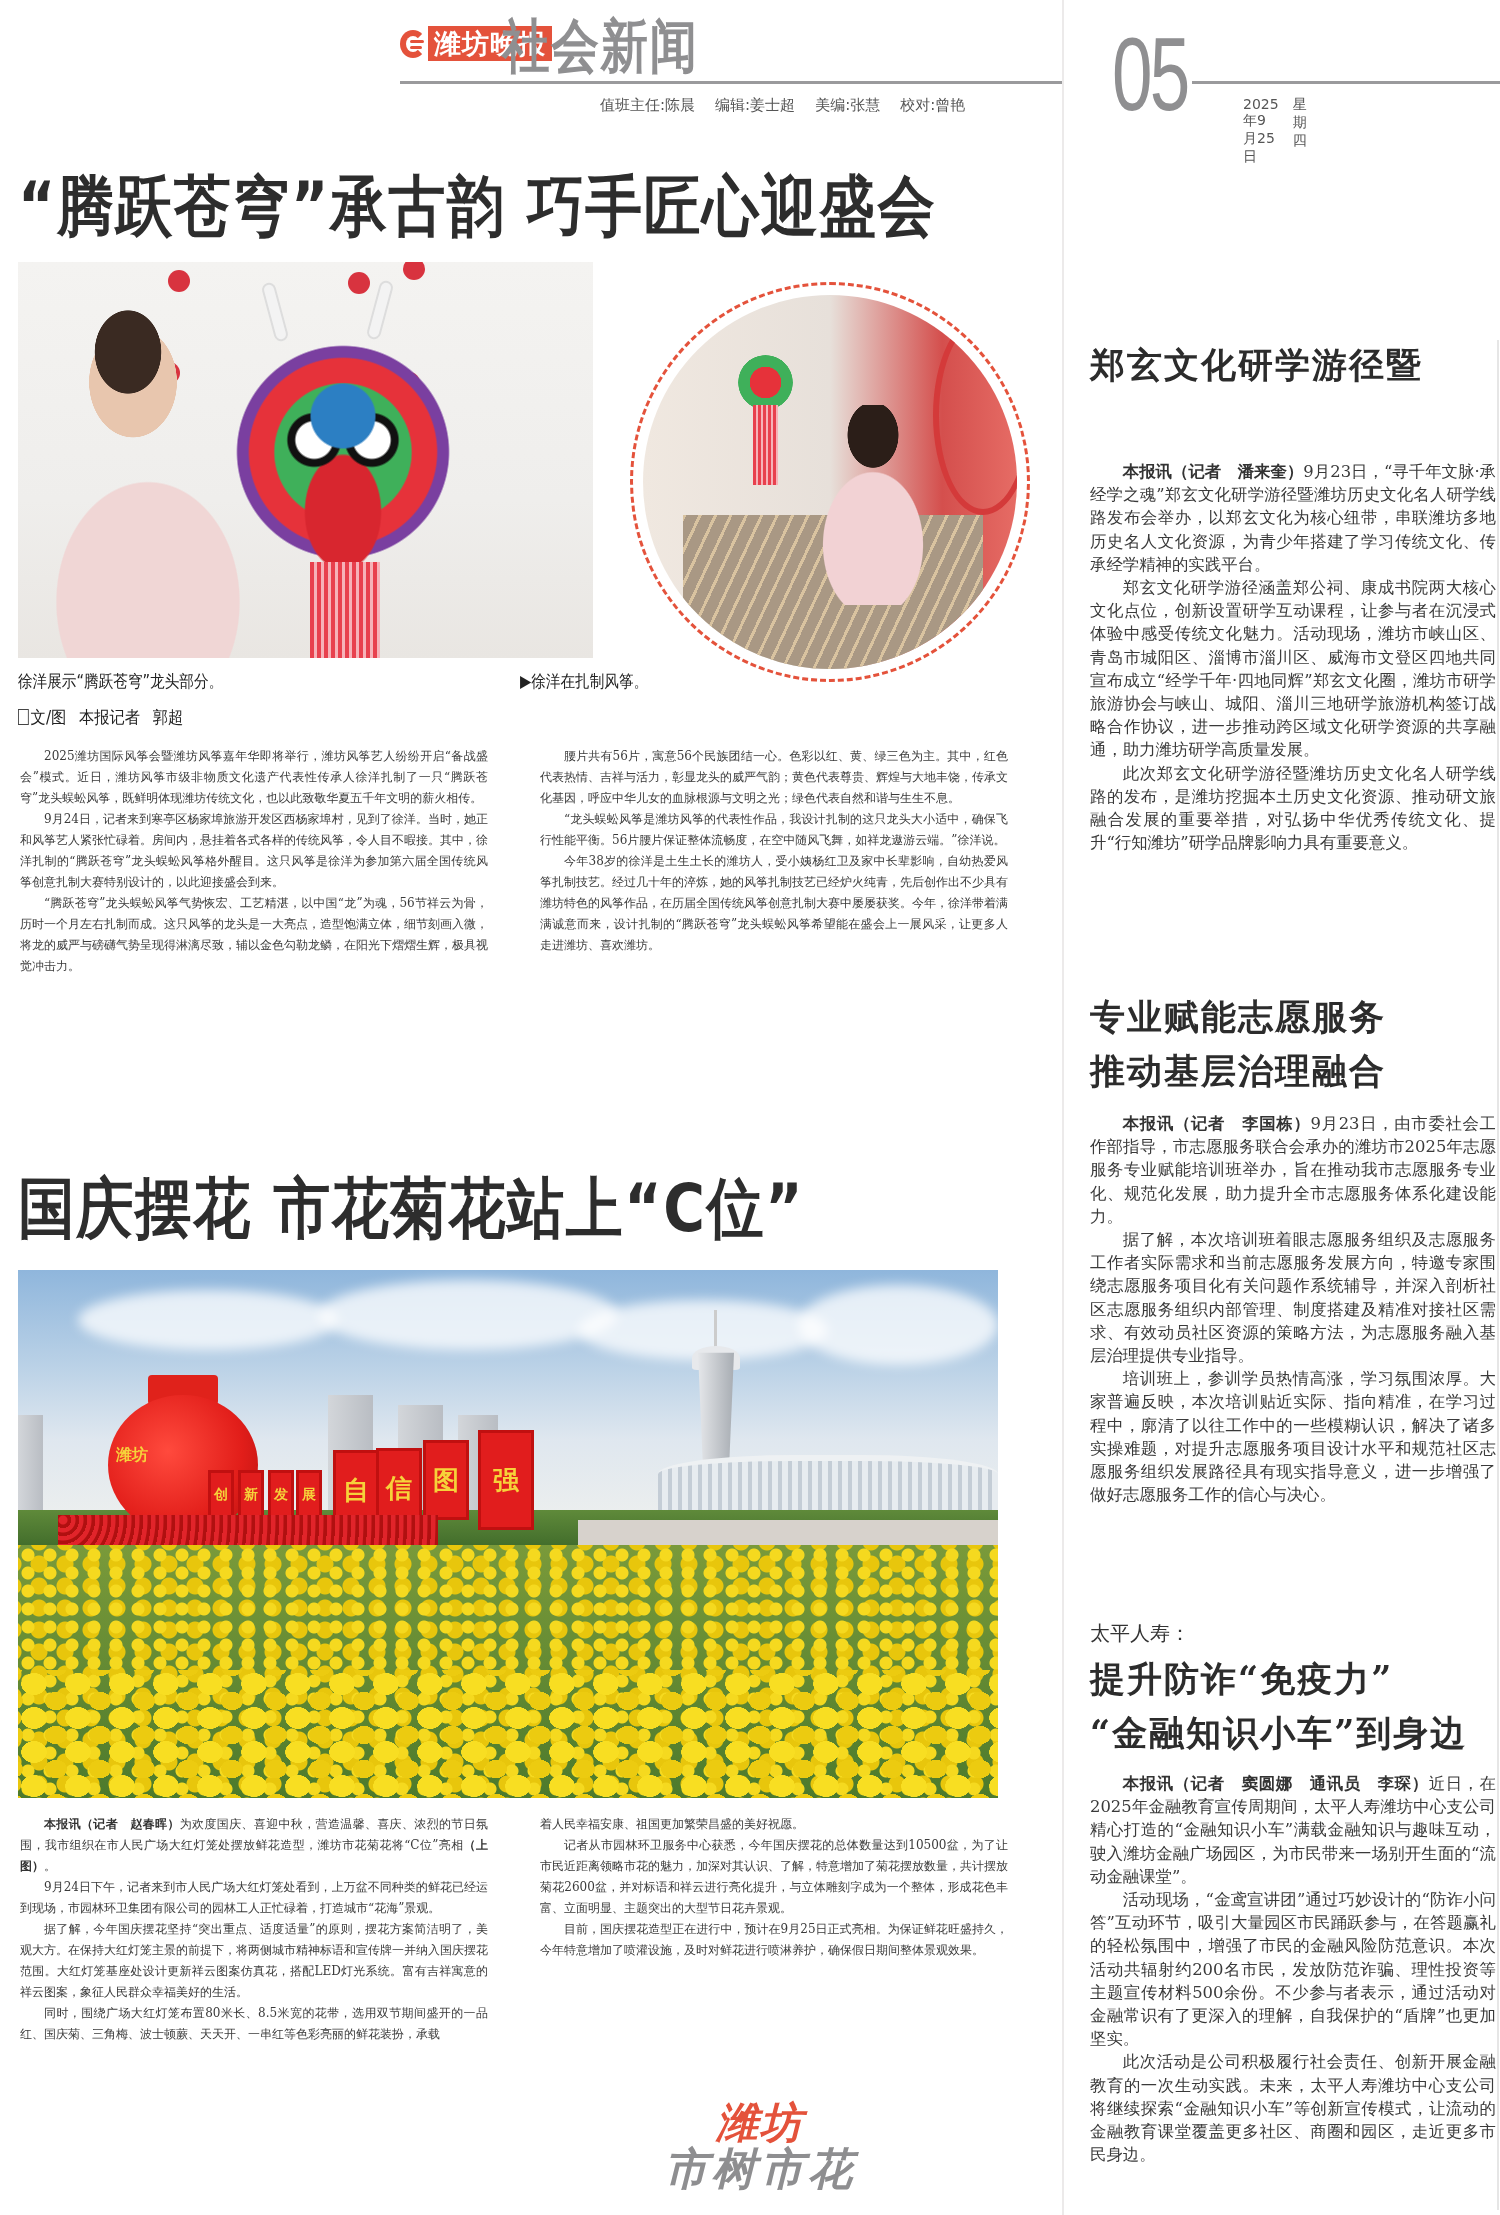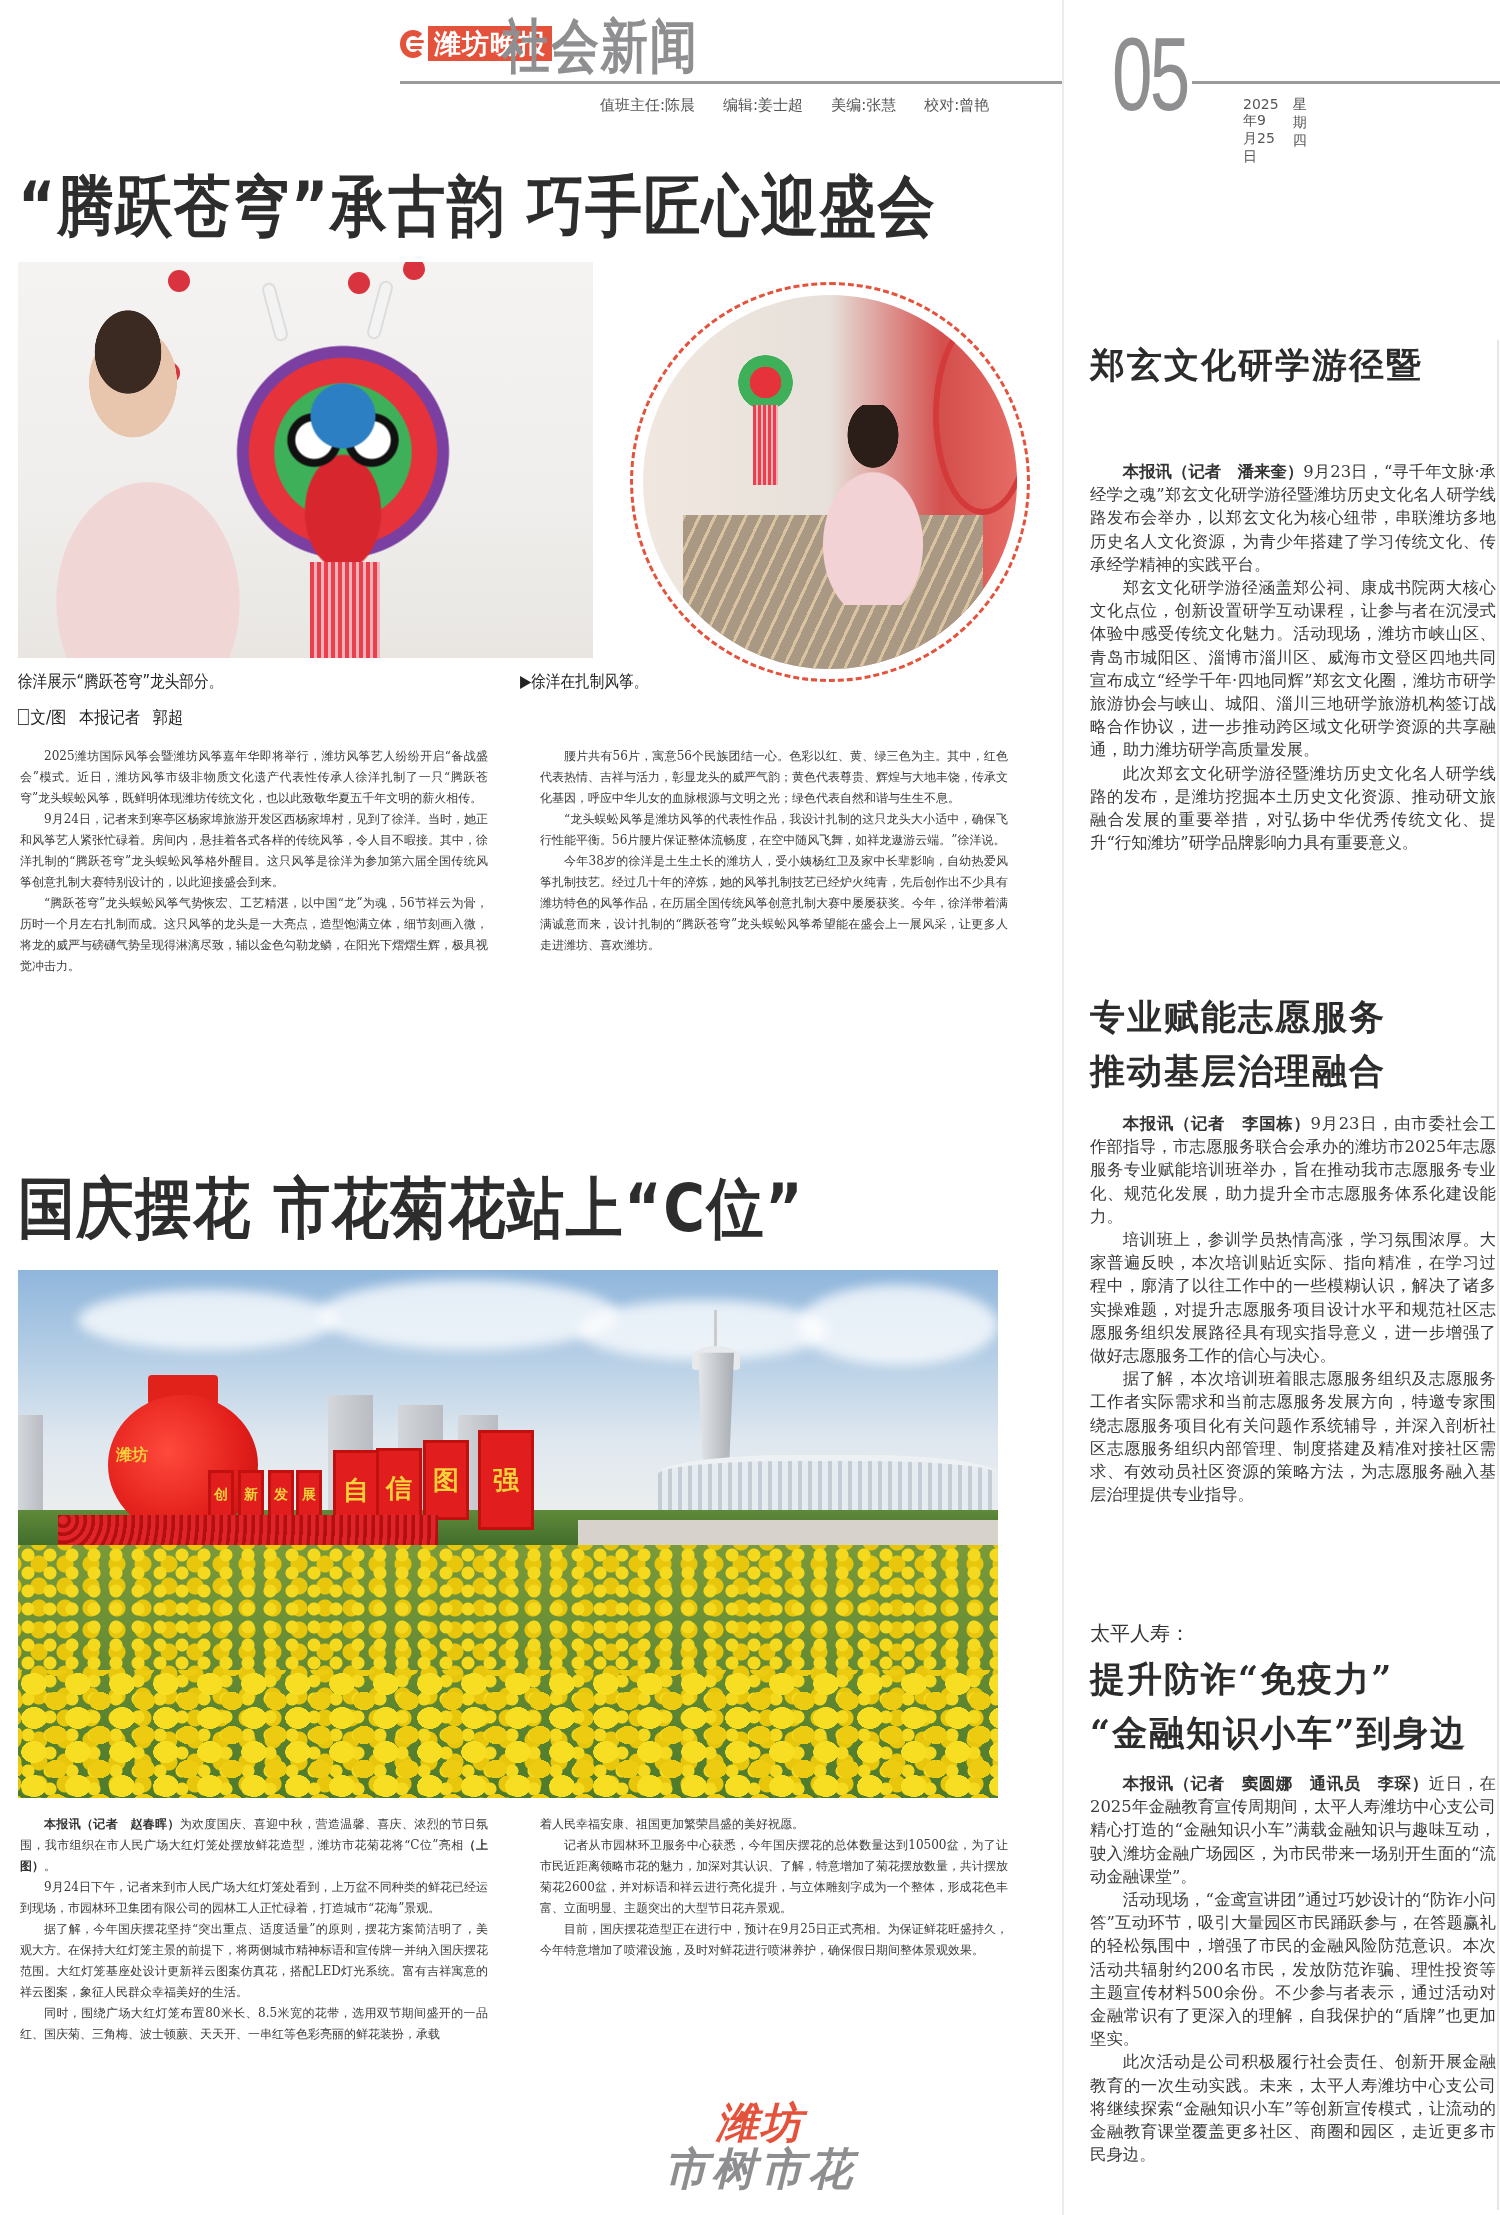--- a/index.html
+++ b/index.html
@@ -10,21 +10,21 @@
   .masthead { position: absolute; left: 0; top: 0; width: 1268px; height: 130px; }
   .logo-wrap { position: absolute; left: 400px; top: 26px; display: flex; align-items: center; }
   .logo-mark { width: 26px; height: 32px; position: relative; margin-right: 2px; }
   .logo-mark .ring { position: absolute; left: 0; top: 2px; width: 26px; height: 28px; border: 6px solid #e4523b; border-radius: 50%; border-right-color: transparent; }
   .logo-mark .bar { position: absolute; left: 10px; height: 3px; background: #e4523b; border-radius: 2px; }
   .logo-box { background: #e4523b; color: #fff; font-family: "DejaVu Sans", sans-serif; font-weight: bold; font-size: 27px; padding: 4px 6px; letter-spacing: 1px; line-height: 1; }
   .section-title { position: absolute; left: 502px; top: 8px; font-family: "DejaVu Serif", serif; font-size: 58px; color: #8f8f91; font-weight: bold; letter-spacing: 2px; transform: scaleX(0.82); transform-origin: left; }
   .rule-left { position: absolute; left: 400px; top: 81px; width: 662px; height: 3px; background: #9a9a9c; }
   .rule-right { position: absolute; left: 1192px; top: 81px; width: 308px; height: 3px; background: #9a9a9c; }
   .page-num { position: absolute; left: 1112px; top: 22px; font-family: "Liberation Sans", sans-serif; font-size: 104px; color: #8f8f91; letter-spacing: -4px; transform: scaleX(0.7); transform-origin: left; line-height: 1; }
-  .credits { position: absolute; left: 600px; top: 96px; font-family: "DejaVu Sans", sans-serif; font-size: 15px; color: #555; display: flex; gap: 28px; }
+  .credits { position: absolute; left: 600px; top: 96px; font-family: "DejaVu Sans", sans-serif; font-size: 15px; color: #555; display: flex; gap: 20px; }
   .dateline { position: absolute; left: 1243px; top: 96px; font-family: "DejaVu Sans", sans-serif; font-size: 14px; color: #555; display: flex; gap: 14px; }
 
   
   .hl-main { position: absolute; left: 18px; top: 162px; font-family: "DejaVu Sans", sans-serif; font-weight: bold; font-size: 66px; color: #2d2d2d; letter-spacing: 2px; transform: scaleX(0.86); transform-origin: left; white-space: nowrap; }
   .hl-two { position: absolute; left: 18px; top: 1164px; font-family: "DejaVu Sans", sans-serif; font-weight: bold; font-size: 66px; color: #2d2d2d; letter-spacing: 2px; transform: scaleX(0.86); transform-origin: left; white-space: nowrap; }
 
   
   .photo { position: absolute; overflow: hidden; }
   .photo-kite { left: 18px; top: 262px; width: 575px; height: 396px;
     background: linear-gradient(180deg, #f4f3f1 0%, #efeeec 60%, #e9e6e2 100%); }
@@ -247,22 +247,22 @@
   <p>郑玄文化研学游径涵盖郑公祠、康成书院两大核心文化点位，创新设置研学互动课程，让参与者在沉浸式体验中感受传统文化魅力。活动现场，潍坊市峡山区、青岛市城阳区、淄博市淄川区、威海市文登区四地共同宣布成立“经学千年·四地同辉”郑玄文化圈，潍坊市研学旅游协会与峡山、城阳、淄川三地研学旅游机构签订战略合作协议，进一步推动跨区域文化研学资源的共享融通，助力潍坊研学高质量发展。</p>
   <p>此次郑玄文化研学游径暨潍坊历史文化名人研学线路的发布，是潍坊挖掘本土历史文化资源、推动研文旅融合发展的重要举措，对弘扬中华优秀传统文化、提升“行知潍坊”研学品牌影响力具有重要意义。</p>
 </div>
 
 <div class="rc-head" style="top:990px;">
   <div>专业赋能志愿服务</div>
   <div>推动基层治理融合</div>
 </div>
 <div class="rcol" style="top:1112px;">
   <p><span class="lead">本报讯（记者　李国栋）</span><span>9月23日，由市委社会工作部指导，市志愿服务联合会承办的潍坊市2025年志愿服务专业赋能培训班举办，旨在推动我市志愿服务专业化、规范化发展，助力提升全市志愿服务体系化建设能力。</span></p>
+  <p>据了解，本次培训班着眼志愿服务组织及志愿服务工作者实际需求和当前志愿服务发展方向，特邀专家围绕志愿服务项目化有关问题作系统辅导，并深入剖析社区志愿服务组织内部管理、制度搭建及精准对接社区需求、有效动员社区资源的策略方法，为志愿服务融入基层治理提供专业指导。</p>
   <p>培训班上，参训学员热情高涨，学习氛围浓厚。大家普遍反映，本次培训贴近实际、指向精准，在学习过程中，廓清了以往工作中的一些模糊认识，解决了诸多实操难题，对提升志愿服务项目设计水平和规范社区志愿服务组织发展路径具有现实指导意义，进一步增强了做好志愿服务工作的信心与决心。</p>
-  <p>据了解，本次培训班着眼志愿服务组织及志愿服务工作者实际需求和当前志愿服务发展方向，特邀专家围绕志愿服务项目化有关问题作系统辅导，并深入剖析社区志愿服务组织内部管理、制度搭建及精准对接社区需求、有效动员社区资源的策略方法，为志愿服务融入基层治理提供专业指导。</p>
 </div>
 
 <div class="rc-kicker">太平人寿：</div>
 <div class="rc-head" style="top:1652px;">
   <div>提升防诈“免疫力”</div>
   <div>“金融知识小车”到身边</div>
 </div>
 <div class="rcol" style="top:1772px;">
   <p><span class="lead">本报讯（记者　窦圆娜　通讯员　李琛）</span><span>近日，在2025年金融教育宣传周期间，太平人寿潍坊中心支公司精心打造的“金融知识小车”满载金融知识与趣味互动，驶入潍坊金融广场园区，为市民带来一场别开生面的“流动金融课堂”。</span></p>
   <p>活动现场，“金鸢宣讲团”通过巧妙设计的“防诈小问答”互动环节，吸引大量园区市民踊跃参与，在答题赢礼的轻松氛围中，增强了市民的金融风险防范意识。本次活动共辐射约200名市民，发放防范诈骗、理性投资等主题宣传材料500余份。不少参与者表示，通过活动对金融常识有了更深入的理解，自我保护的“盾牌”也更加坚实。</p>

